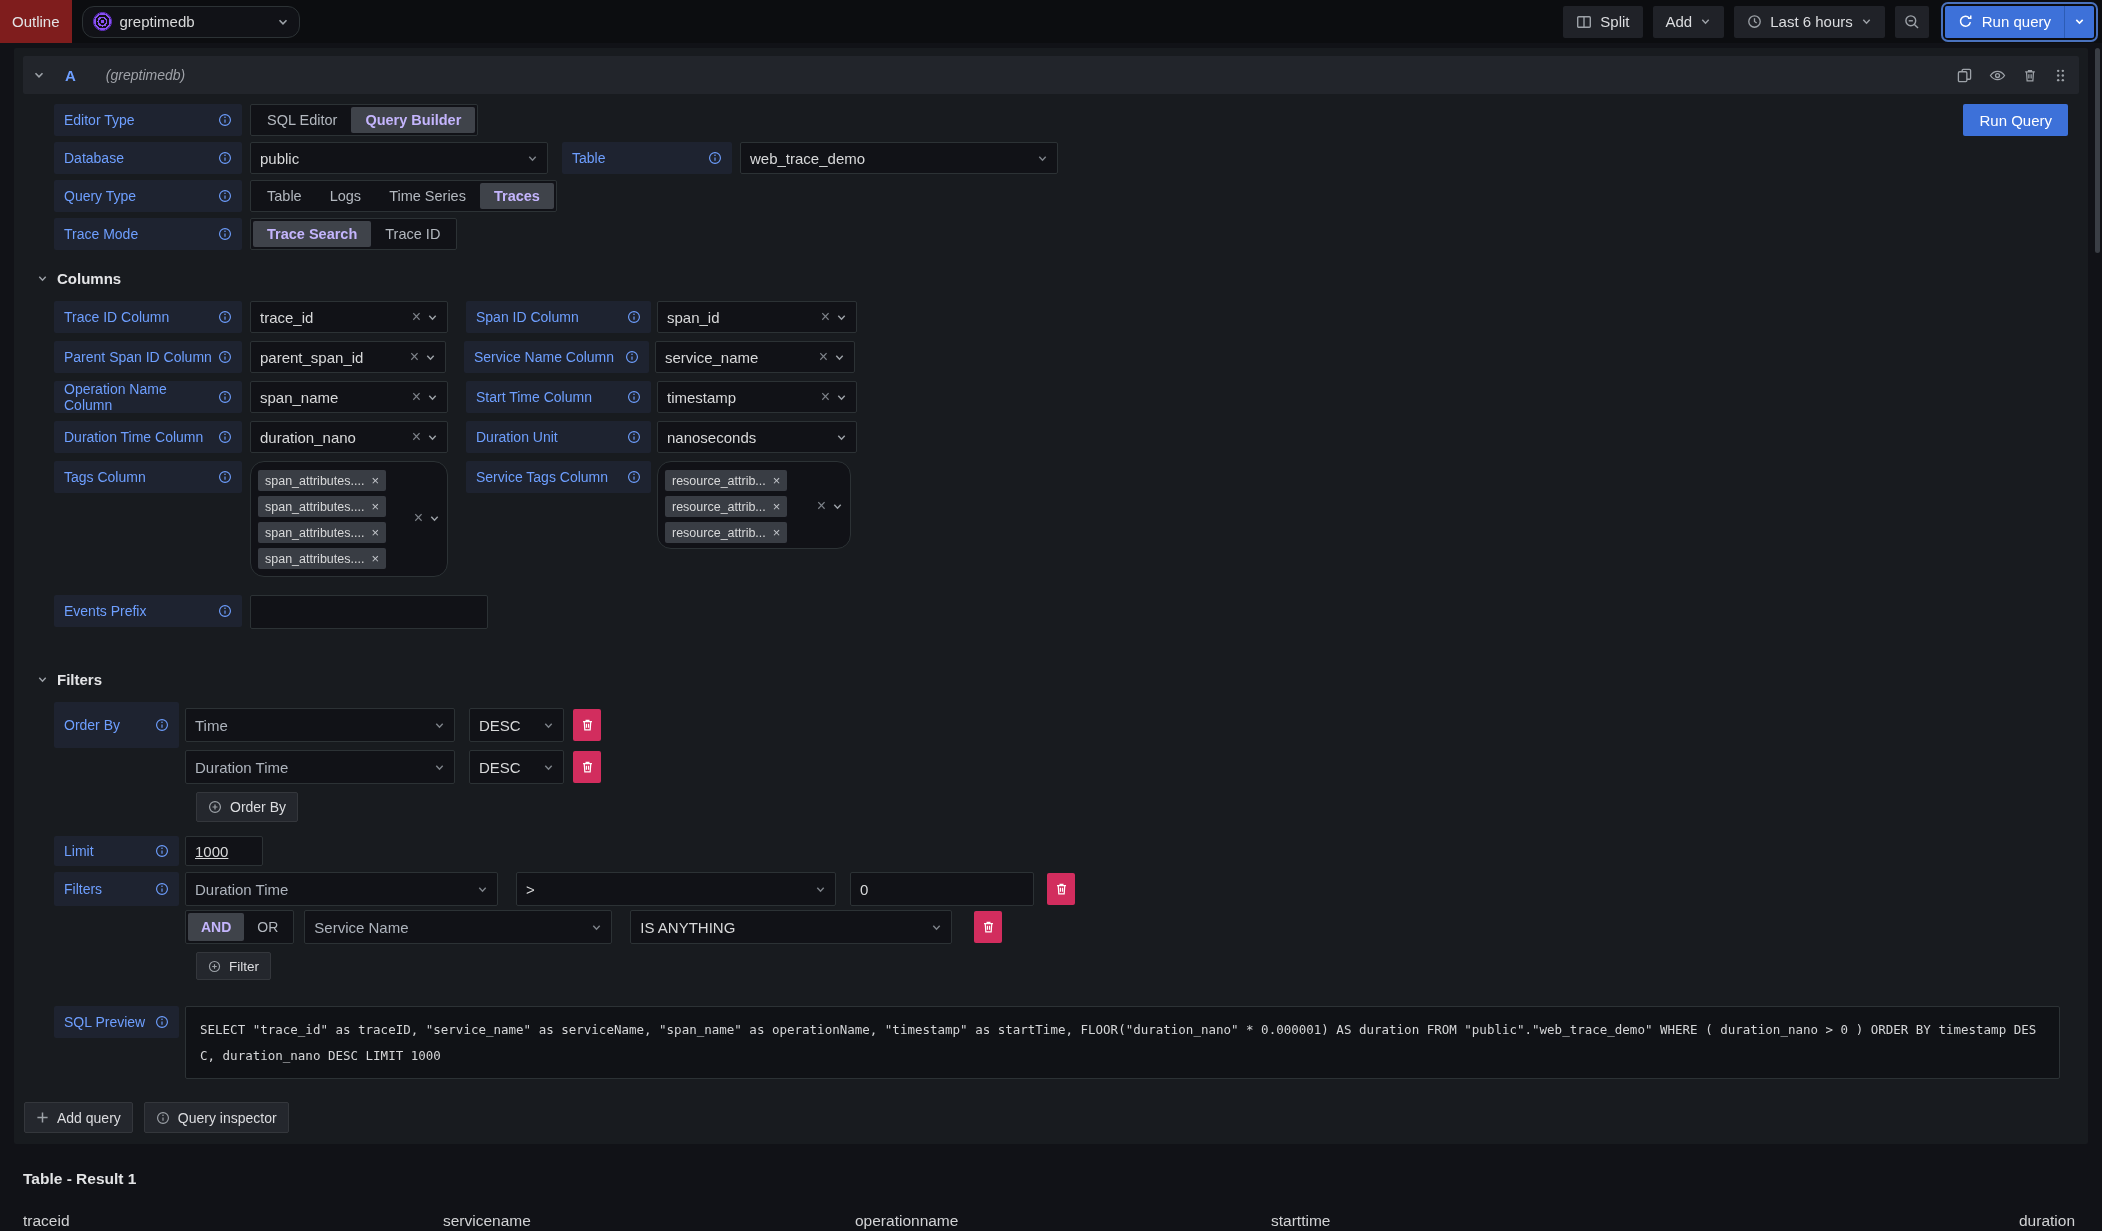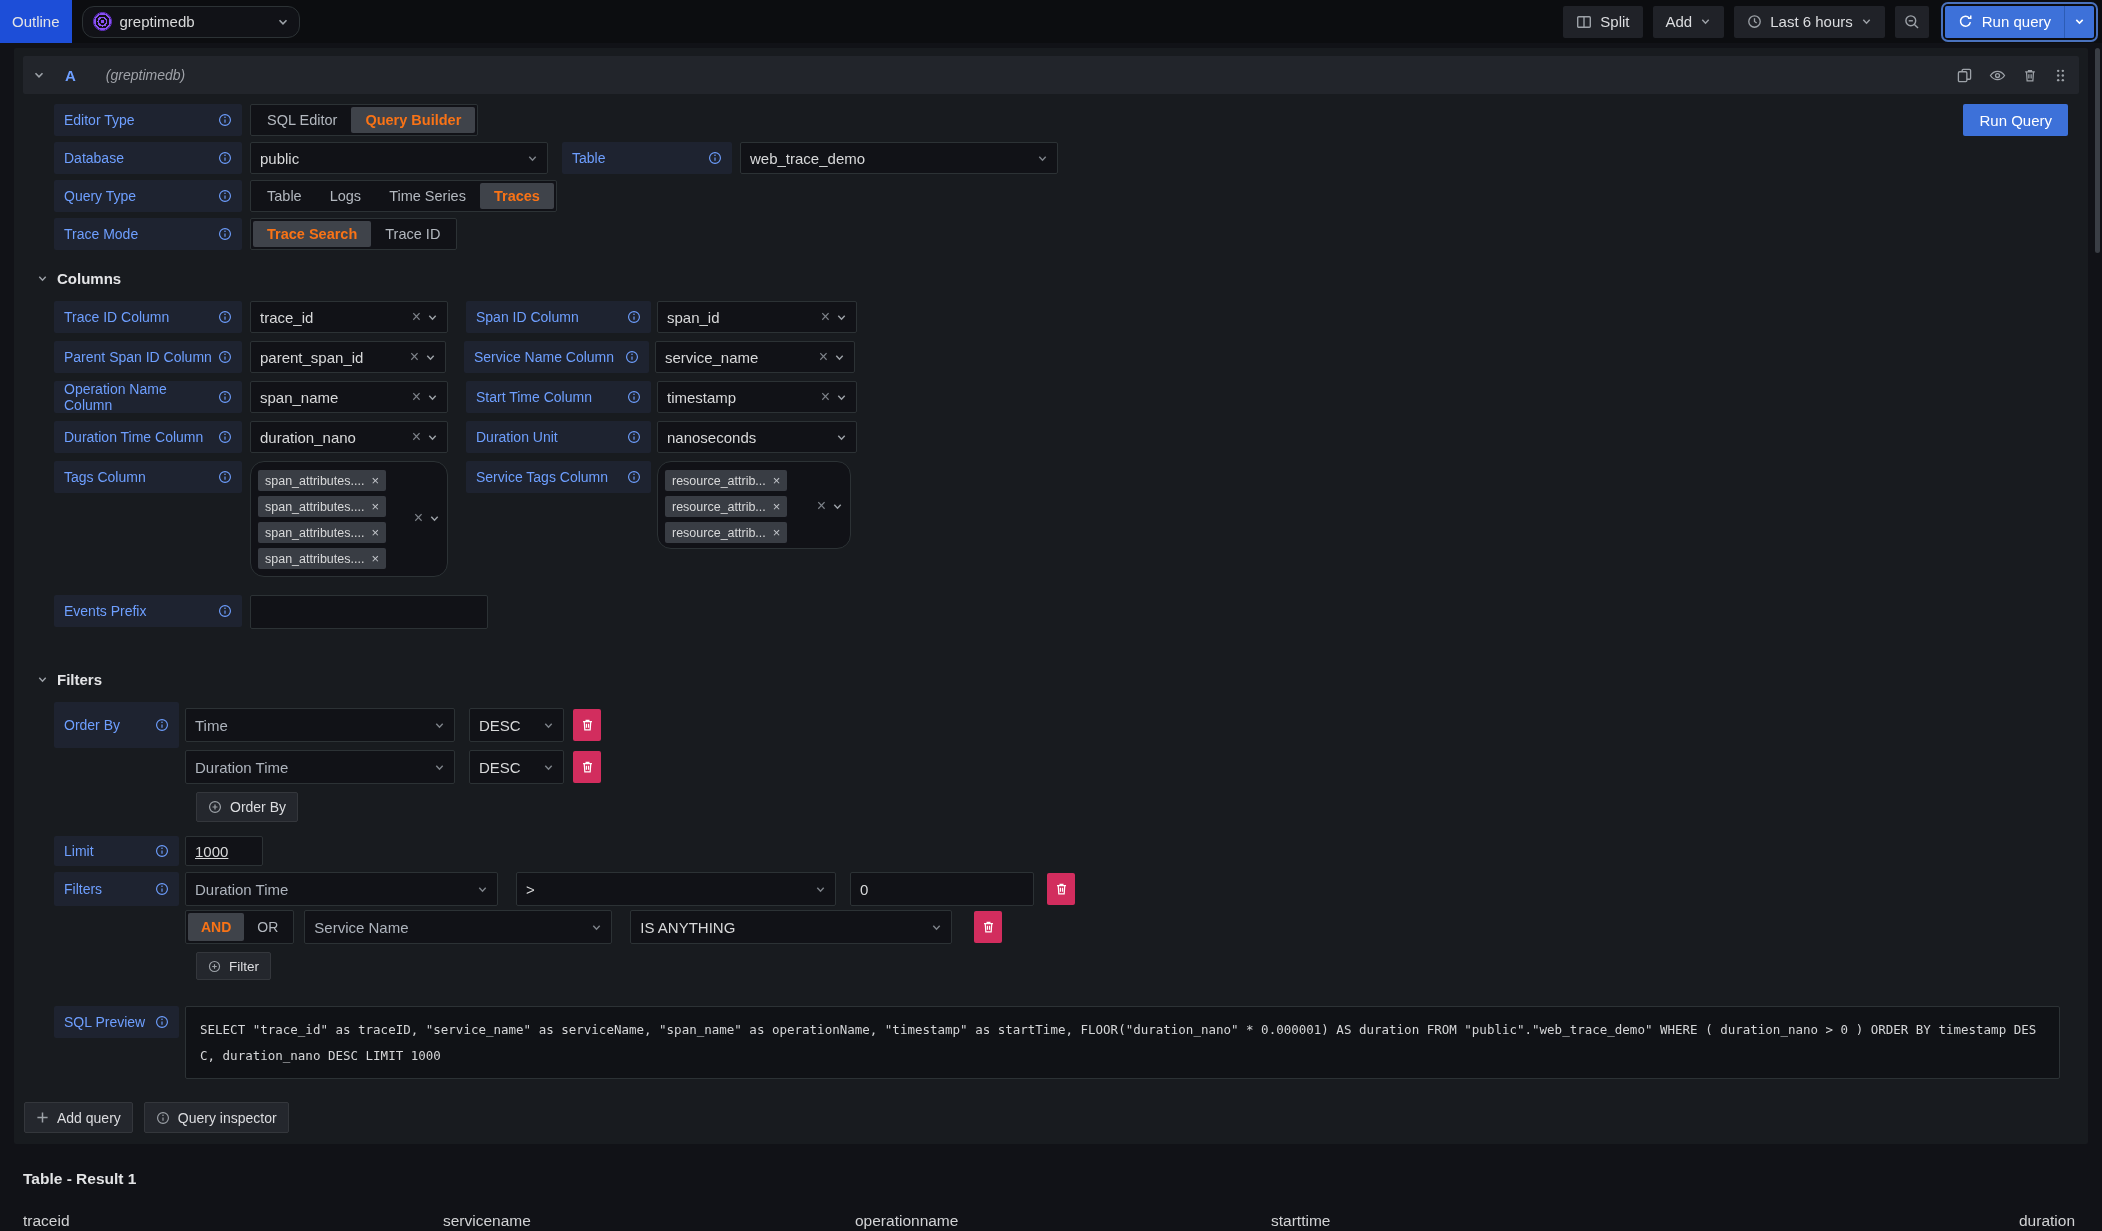--- a/index.html
+++ b/index.html
@@ -7,21 +7,21 @@
     background:#111217; color:#d8d9da;
     font-family:"Liberation Sans", sans-serif; font-size:15px; }
 
   svg { display:block; }
   .ico { color:#9da2a8; }
 
   
   .topbar { height:43px; background:#0c0d10; display:flex; align-items:center;
     justify-content:space-between; padding:0 8px 0 0; }
   .tb-left { display:flex; align-items:center; gap:10px; }
-  .outline-btn { padding:6px 12px; font-weight:500; color:#e3e4e6; background:#1d4ed8;
+  .outline-btn { padding:6px 12px; font-weight:500; color:#e3e4e6; background:#7f1d1d;
     height:43px; display:flex; align-items:center; }
   .ds-picker { display:flex; align-items:center; gap:8px; border:1px solid #2c3235;
     border-radius:12px; height:32px; padding:0 10px; min-width:218px; background:#111217; }
   .ds-logo { width:19px; height:19px; border-radius:50%;
     background:repeating-radial-gradient(circle at 50% 50%, #8a53f5 0 1.6px, #121015 1.6px 3.4px);
     border:1px solid #6d35d8; }
   .ds-picker .chev { margin-left:auto; }
   .tb-right { display:flex; align-items:center; gap:10px; }
   .tb-btn { background:#202228; border-radius:2px; height:32px; display:flex;
     align-items:center; gap:8px; padding:0 13px; font-weight:500; color:#dcdde0; cursor:pointer; }
@@ -56,21 +56,21 @@
   .sfx { display:flex; align-items:center; gap:6px; color:#7e838a; }
   .sfx .x { font-size:16px; line-height:1; }
 
   .tinput { background:#111217; border:1px solid #2c3235; border-radius:2px; height:32px;
     padding:0 9px; color:#d8d9da; font-size:15px; font-family:"Liberation Sans",sans-serif; }
 
   .radiogrp { display:inline-flex; border:1px solid #2c3235; background:#111217;
     border-radius:2px; padding:2px; height:32px; align-items:stretch; }
   .radio { display:flex; align-items:center; padding:0 14px; color:#b3b8bf; border-radius:2px;
     font-size:14.5px; cursor:pointer; }
-  .radio.sel { background:#3f434a; color:#f97316; font-weight:700; }
+  .radio.sel { background:#3f434a; color:#c4b5fd; font-weight:700; }
 
   .section-head { display:flex; align-items:center; gap:9px; margin:20px 0 14px -17px;
     font-weight:700; font-size:15px; color:#e3e4e6; }
   .colrow { display:flex; margin-bottom:8px; }
 
   .chipbox { background:#111217; border:1px solid #2c3235; border-radius:14px; width:198px;
     padding:6px 7px; display:flex; align-items:center; }
   .chips { display:flex; flex-direction:column; gap:5px; flex:1; }
   .chip { background:#393d44; border-radius:2px; display:inline-flex; align-items:center;
     gap:7px; padding:3px 7px; font-size:12.5px; color:#d8d9da; align-self:flex-start; }

